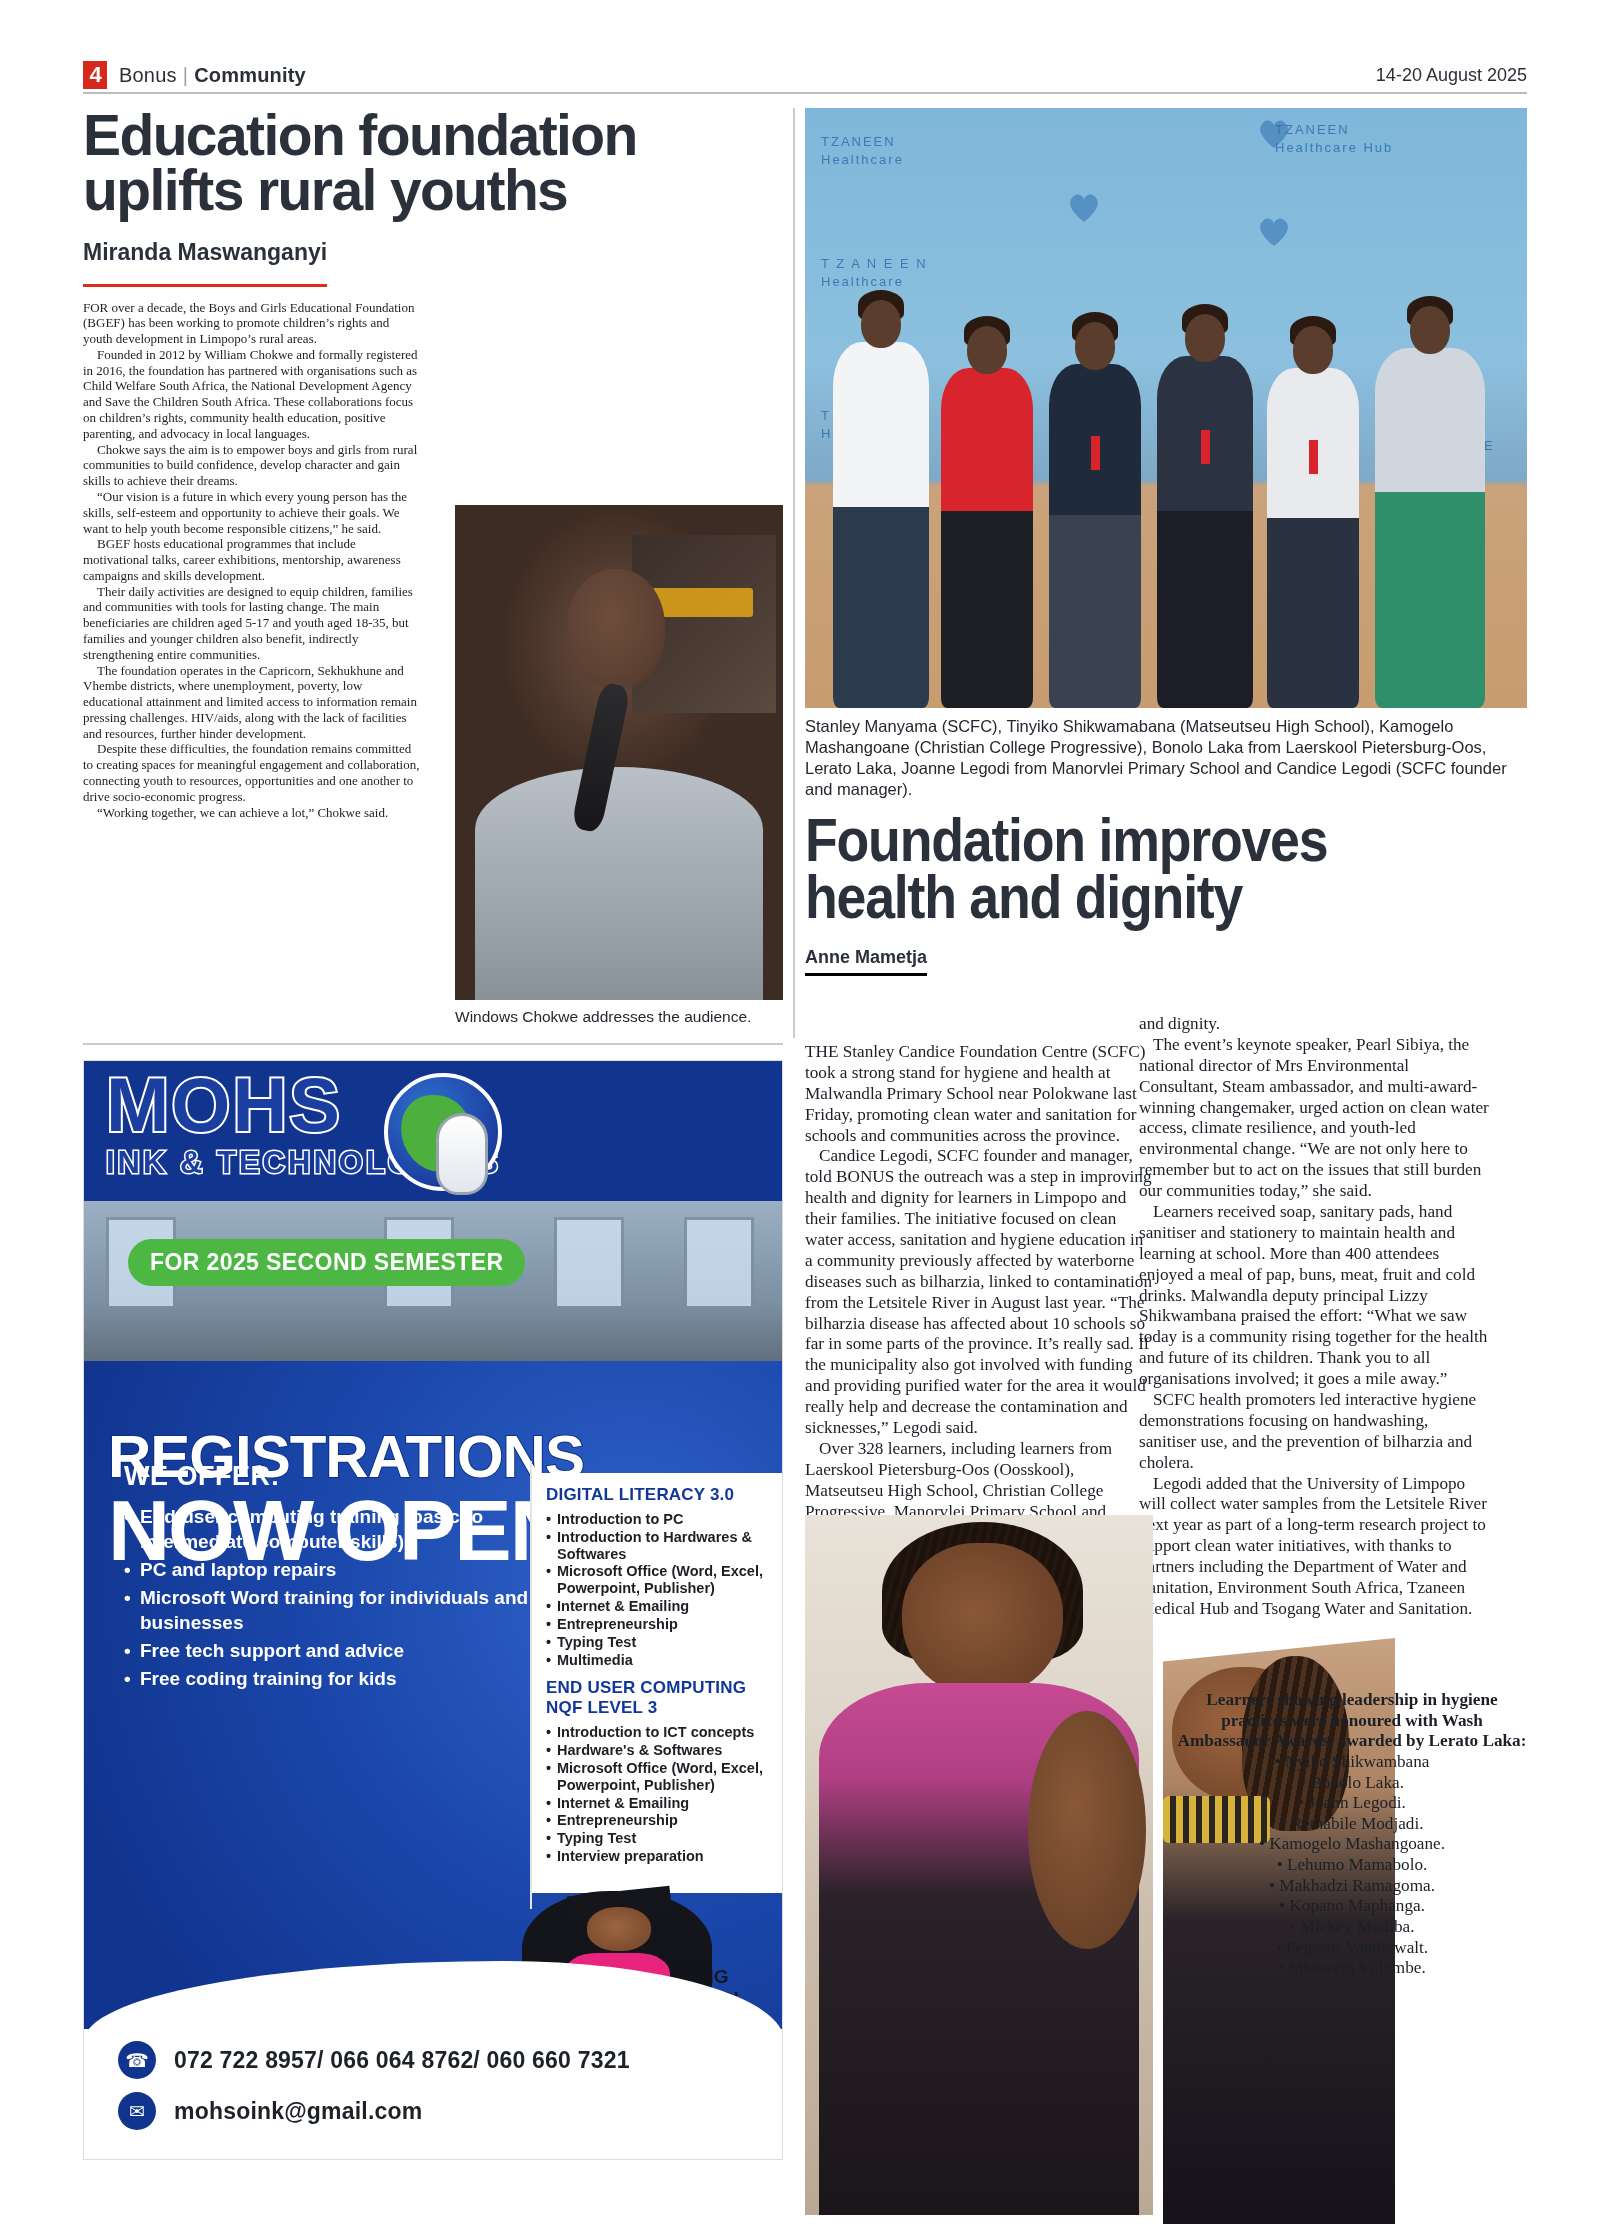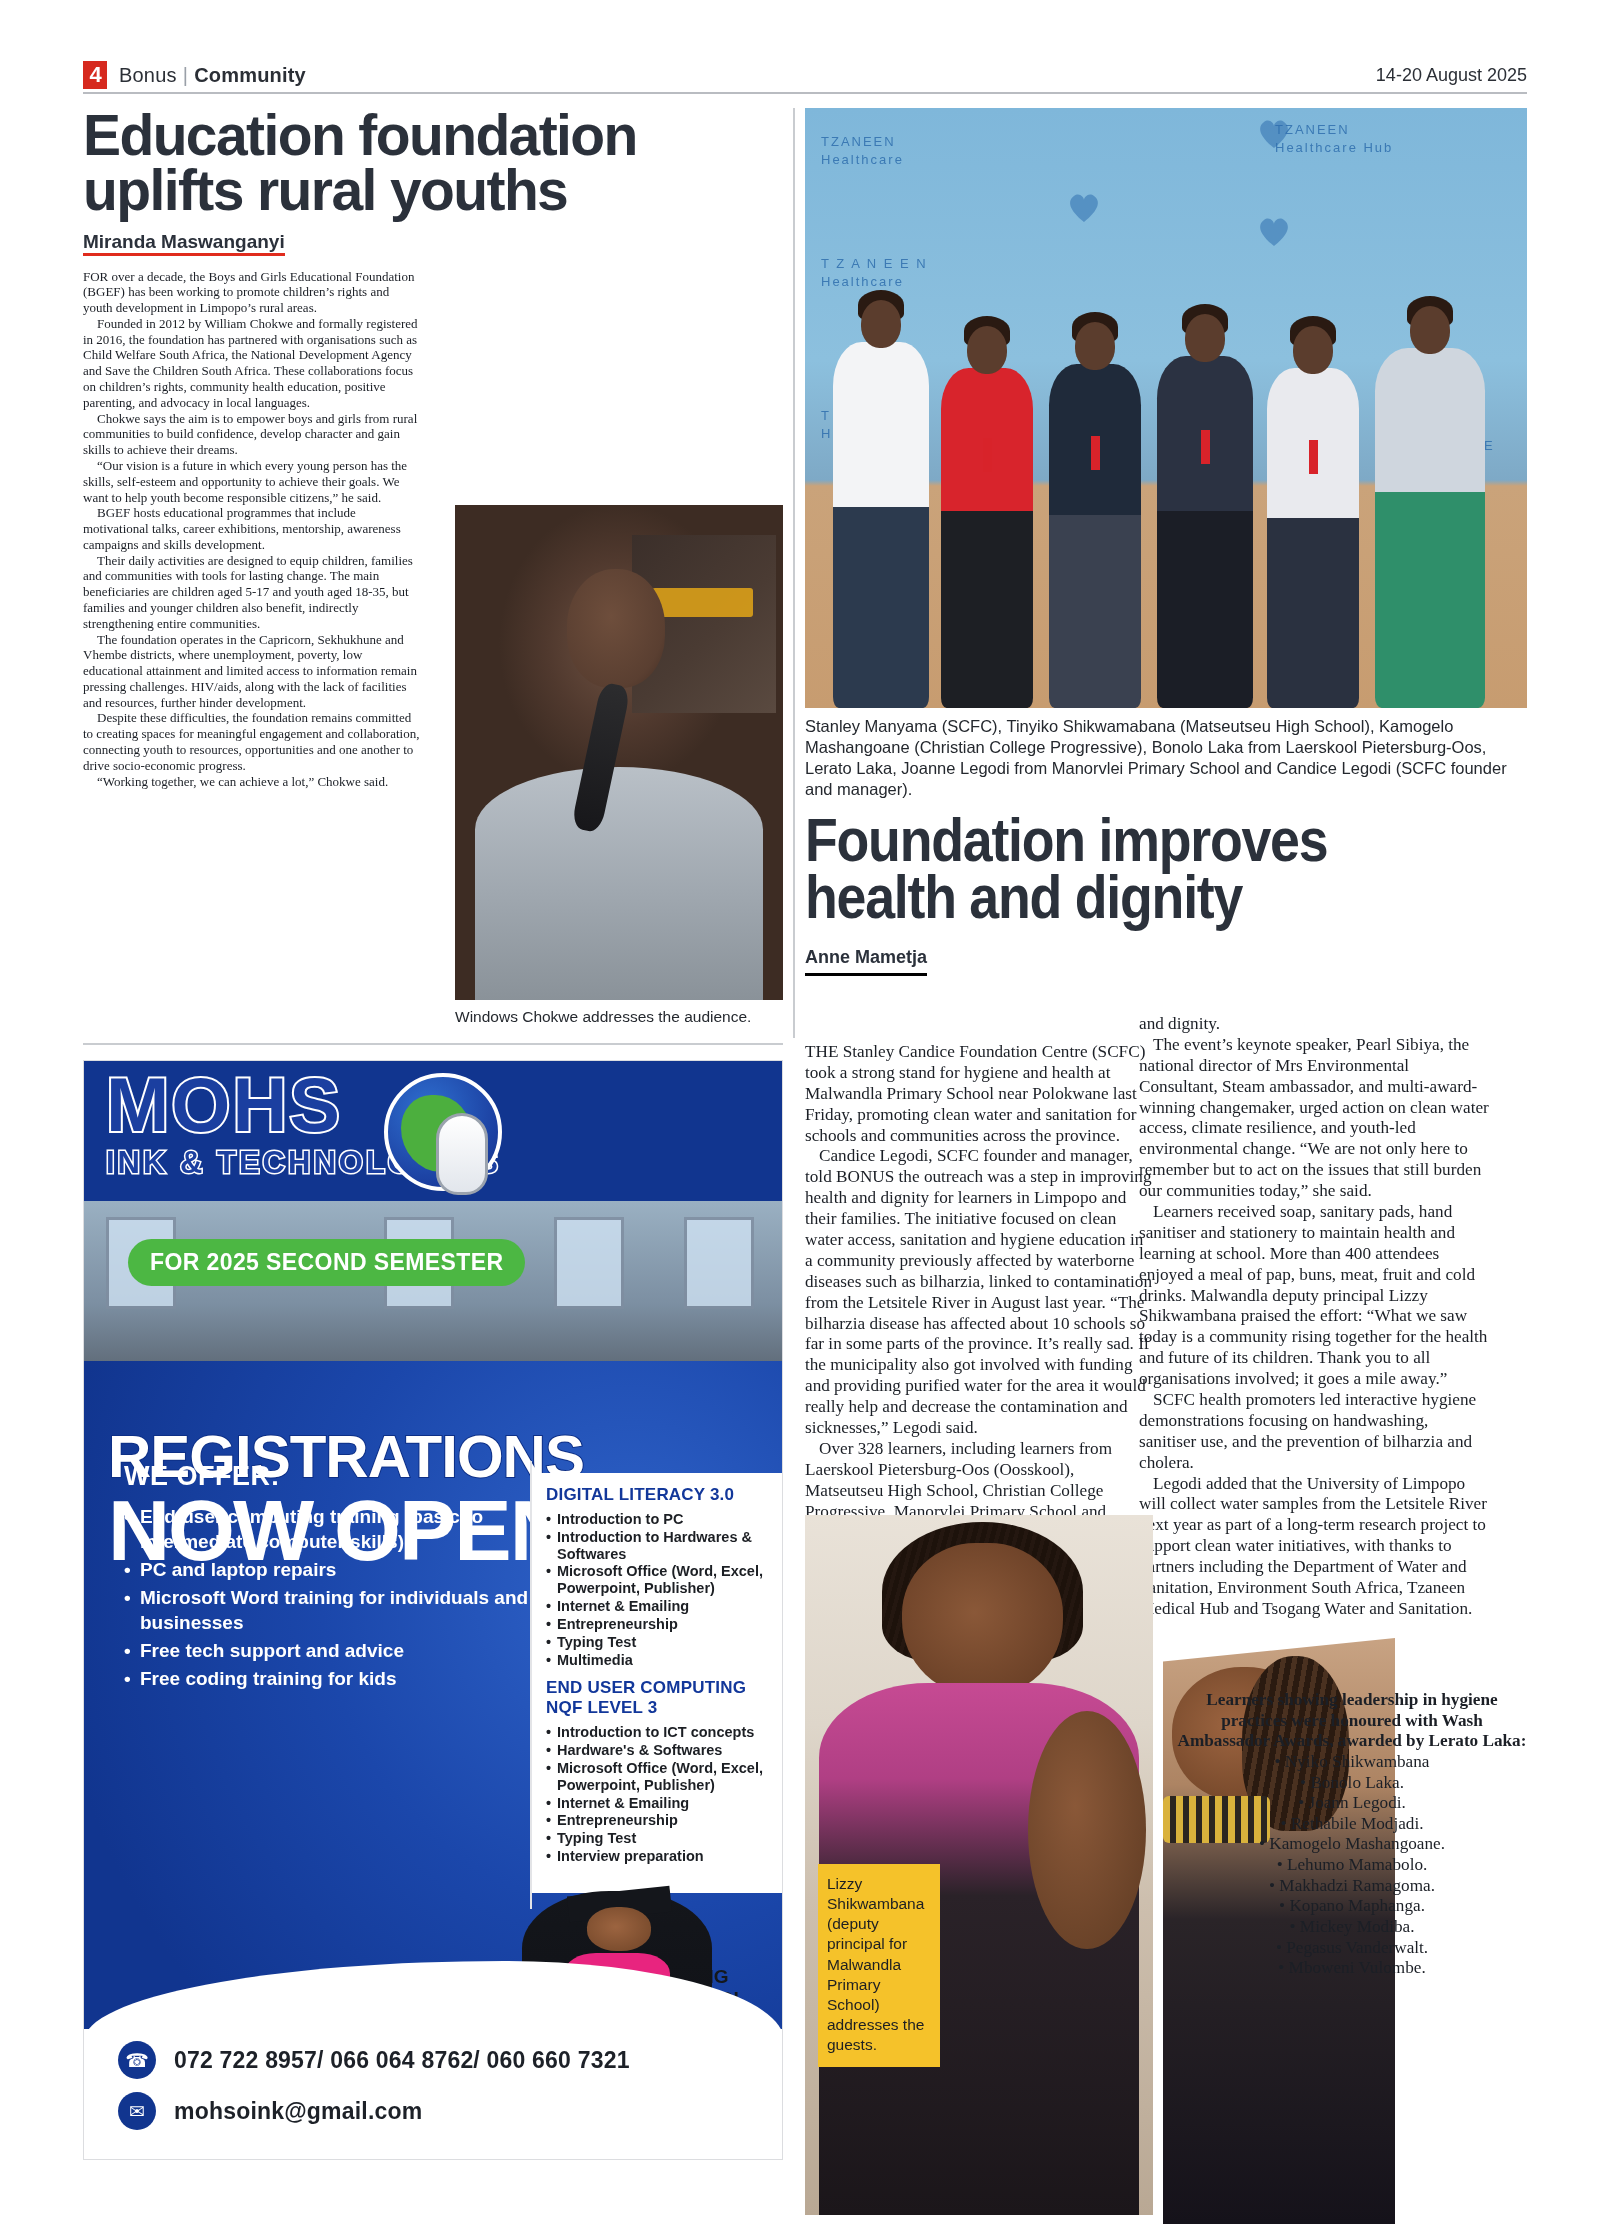--- a/index.html
+++ b/index.html
@@ -46,22 +46,22 @@
   .story1 { position: absolute; left: 83px; top: 108px; width: 700px; }
   .hl1 {
     font-family: "Liberation Sans", sans-serif;
     font-weight: bold;
     font-size: 57px; line-height: .97;
     letter-spacing: -1.6px;
     color: #2b313b;
   }
   .byline {
     font-family: "Liberation Sans", sans-serif;
-    font-weight: bold; font-size: 19px; color: #2b313b;
-    margin-top: 12px; padding-bottom: 0;
+    font-weight: bold; font-size: 23px; color: #2b313b;
+    margin-top: 20px; padding-bottom: 18px;
     border-bottom: 3px solid #e02b1d;
     display: inline-block;
   }
   .cols2 {
     margin-top: 13px;
     column-count: 2; column-gap: 24px; column-fill: auto;
     height: 735px;
   }
   .body-txt { font-family: "Liberation Serif", serif; font-size: 13px; line-height: 1.215; text-align: left; }
   .body-txt p { text-indent: 14px; }
@@ -491,21 +491,20 @@
     <p>SCFC health promoters led interactive hygiene demonstrations focusing on handwashing, sanitiser use, and the prevention of bilharzia and cholera.</p>
     <p>Legodi added that the University of Limpopo will collect water samples from the Letsitele River next year as part of a long-term research project to support clean water initiatives, with thanks to partners including the Department of Water and Sanitation, Environment South Africa, Tzaneen Medical Hub and Tsogang Water and Sanitation.</p>
   </div>
 
   <div class="photo-lizzy">
     <div class="lz-hair"></div>
     <div class="lz-head"></div>
     <div class="lz-body"></div>
     <div class="lz-arm"></div>
   </div>
-  <div class="yellow-cap">Lizzy Shikwambana (deputy principal for Malwandla Primary School) addresses the guests.</div>
 
   <div class="photo-lerato">
     <div class="le-head"></div>
     <div class="le-hair"></div>
     <div class="le-neck"></div>
   </div>
   <div class="awards-list">
     <div class="lead">Learners showing leadership in hygiene practices were honoured with Wash Ambassador Awards, awarded by Lerato Laka:</div>
     <div>• Nyiko Shikwambana</div>
     <div>• Bonolo Laka.</div>

